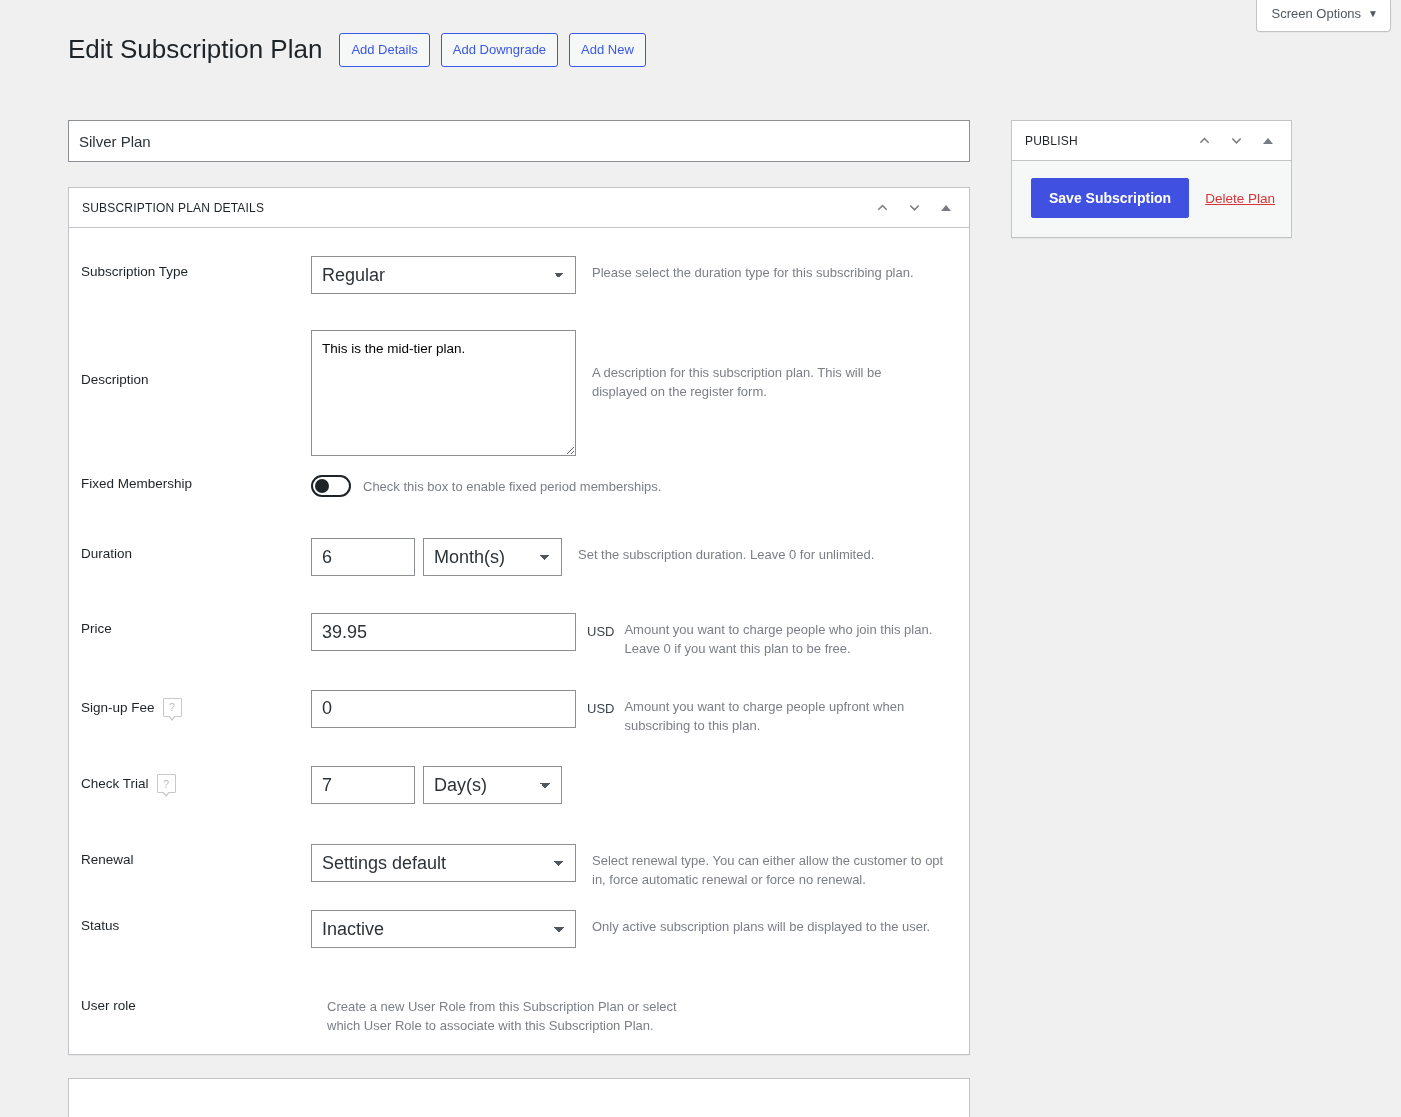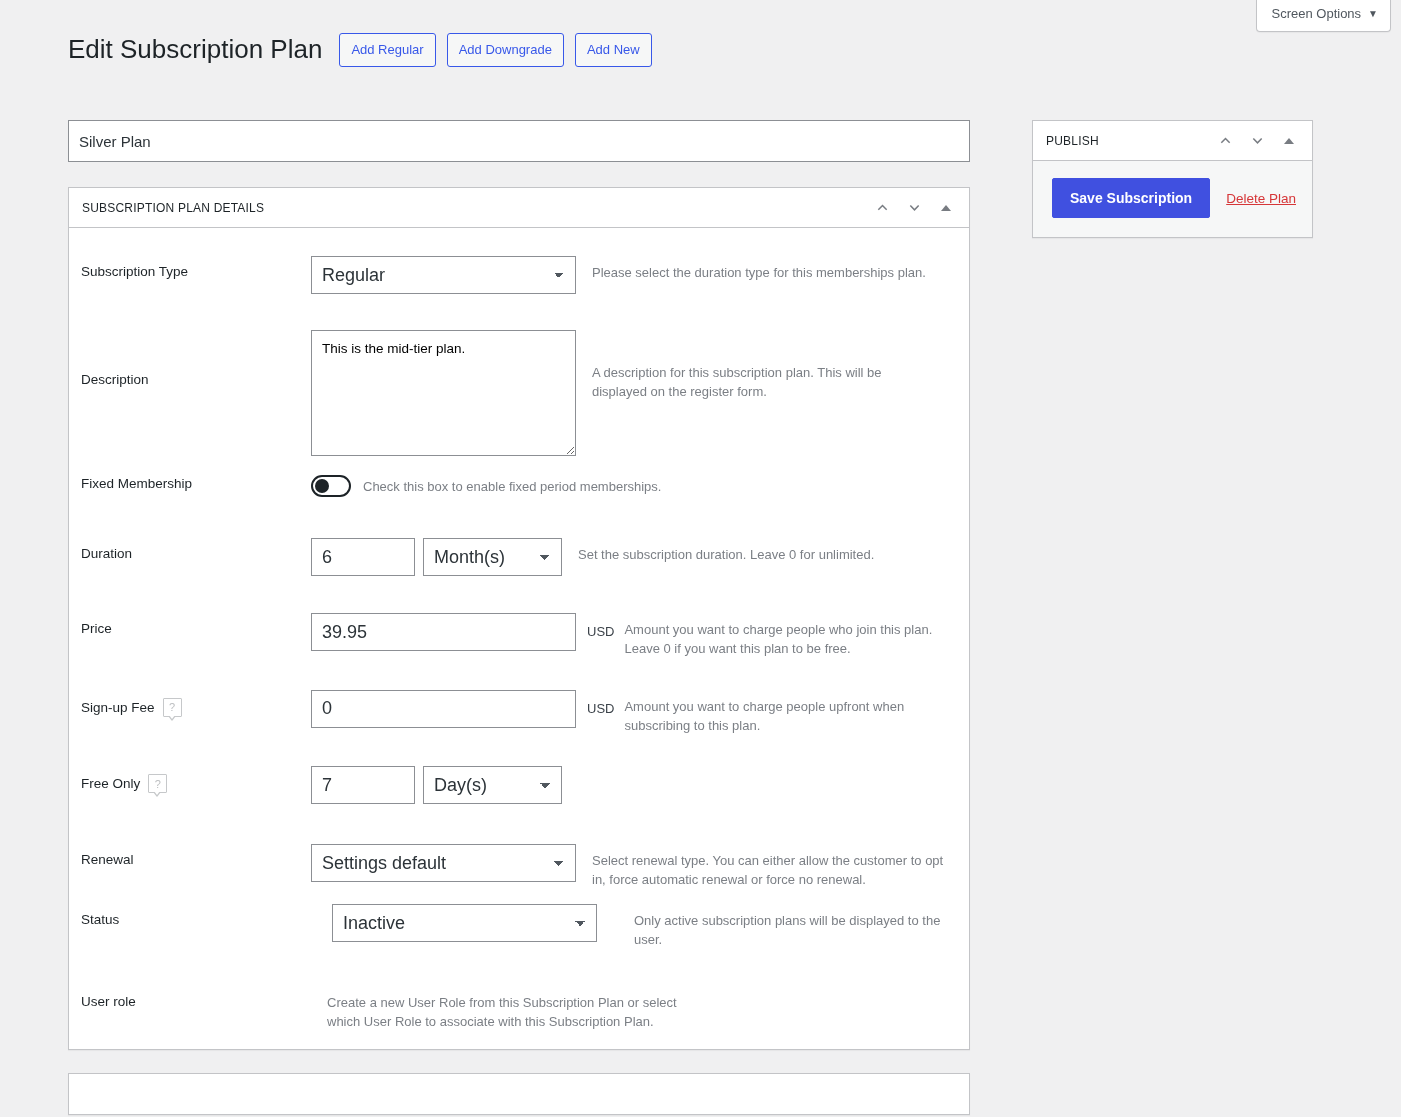--- a/index.html
+++ b/index.html
@@ -222,21 +222,21 @@
     flex: none;
   }
   .toggle .knob {
     position: absolute; top: 2px; left: 2px;
     width: 14px; height: 14px; border-radius: 50%;
     background: #1d2327;
   }
   .toggle-desc { font-size: 13px; color: #7b7f85; padding-top: 11px; padding-left: 3px; }
 
   
-  .side-col { position: absolute; left: 1032px; top: 120px; width: 281px; }
+  .side-col { position: absolute; left: 1011px; top: 120px; width: 281px; }
   .side-box {
     background: #fff;
     border: 1px solid #c3c4c7;
     box-shadow: 0 1px 1px rgba(0,0,0,.04);
   }
   .side-body {
     background: #f6f7f7;
     padding: 17px 16px 19px 19px;
     display: flex; align-items: center; justify-content: space-between;
   }
@@ -264,21 +264,21 @@
 
 <div class="page">
 
   <div class="screen-options-btn">
     <span>Screen Options</span>
     <span class="caret-down">▼</span>
   </div>
 
   <div class="page-header">
     <h1 class="page-title">Edit Subscription Plan</h1>
-    <span class="page-action-btn">Add Regular</span>
+    <span class="page-action-btn">Add Details</span>
     <span class="page-action-btn">Add Downgrade</span>
     <span class="page-action-btn">Add New</span>
   </div>
 
   <div class="main-col">
 
     <input class="title-input" type="text" value="Silver Plan" placeholder="Enter plan title here" style="">
 
     <div class="postbox">
       <div class="postbox-header">
@@ -304,21 +304,21 @@
 
         <div class="field-row" style="margin-top:18px;">
           <div class="field-label">
             <span>Subscription Type</span>
           </div>
           <div class="field-control">
             <select class="sel w-265">
               <option>Regular</option>
             </select>
           </div>
-          <div class="field-desc" style="max-width:400px;">Please select the duration type for this memberships plan.</div>
+          <div class="field-desc" style="max-width:400px;">Please select the duration type for this subscribing plan.</div>
         </div>
 
         <div class="field-row" style="margin-top:30px;">
           <div class="field-label" style="padding-top:42px;">
             <span>Description</span>
           </div>
           <div class="field-control">
             <textarea class="desc-area" style="">This is the mid-tier plan.</textarea>
           </div>
           <div class="field-desc" style="padding-top:34px;max-width:360px;">A description for this subscription plan. This will be displayed on the register form.</div>
@@ -369,21 +369,21 @@
           </div>
           <div class="field-control" style="gap:11px;">
             <input class="txt w-265" type="text" value="0" style="">
             <span class="unit">USD</span>
           </div>
           <div class="field-desc" style="padding-left:10px;max-width:320px;">Amount you want to charge people upfront when subscribing to this plan.</div>
         </div>
 
         <div class="field-row" style="margin-top:31px;">
           <div class="field-label">
-            <span>Free Only</span>
+            <span>Check Trial</span>
             <span class="help-bubble">
               <span>?</span>
             </span>
           </div>
           <div class="field-control" style="gap:8px;">
             <input class="txt w-155" type="text" value="7" style="">
             <select class="sel w-160">
               <option>Day(s)</option>
             </select>
           </div>
@@ -394,21 +394,21 @@
             <span>Renewal</span>
           </div>
           <div class="field-control">
             <select class="sel w-265">
               <option>Settings default</option>
             </select>
           </div>
           <div class="field-desc">Select renewal type. You can either allow the customer to opt in, force automatic renewal or force no renewal.</div>
         </div>
 
-        <div class="field-row" style="margin-top:14px;gap:21px;">
+        <div class="field-row" style="margin-top:20px;">
           <div class="field-label">
             <span>Status</span>
           </div>
           <div class="field-control">
             <select class="sel w-265">
               <option>Inactive</option>
             </select>
           </div>
           <div class="field-desc" style="max-width:400px;">Only active subscription plans will be displayed to the user.</div>
         </div>

